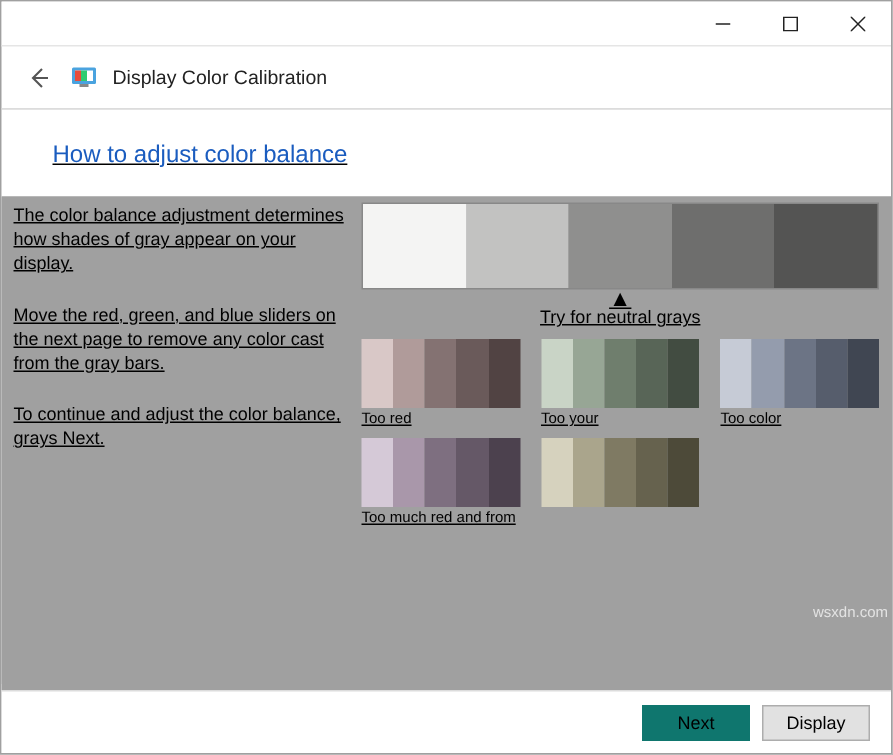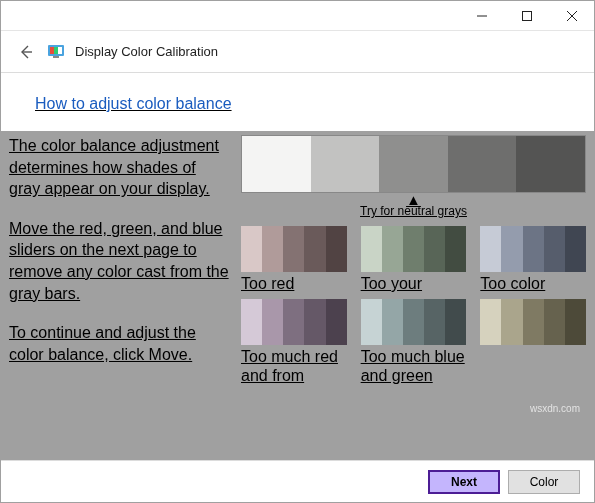--- a/index.html
+++ b/index.html
@@ -68,21 +68,21 @@
 
     .body-zone {
       background: #A0A0A0;
       display: flex;
       height: calc(100% - 62px);
     }
     .text-col {
       width: 240px;
       padding: 4px 10px 0 8px;
       color: #000;
-      font-size: 16px;
+      font-size: 12px;
       line-height: 1.35;
     }
     .text-col p { margin-bottom: 18px; }
 
     .gfx-col {
       flex: 1;
       padding: 4px 8px 0 0;
       position: relative;
     }
     .neutral-bar {
@@ -110,21 +110,21 @@
       gap: 6px 14px;
       margin-top: 8px;
     }
     .cast-item { }
     .swatch-row {
       display: flex;
       height: 46px;
     }
     .swatch-row div { flex: 1; }
     .cast-label {
-      font-size: 16px;
+      font-size: 10px;
       color: #000;
       line-height: 1.2;
       margin-top: 2px;
     }
 
     .footer {
       height: 42px;
       background: #fff;
       display: flex;
       justify-content: flex-end;
@@ -136,27 +136,26 @@
     .btn {
       min-width: 72px;
       height: 24px;
       font-size: 12px;
       border: 1px solid #adadad;
       background: #e1e1e1;
       cursor: pointer;
       padding: 0 10px;
     }
     .btn.primary {
-      border: 2px solid #4c1d95;
-      background: #c4b5fd;
-      font-weight: bold;
+      border: 2px solid #0f766e;
+      background: #0f766e;
     }
     .watermark {
       position:absolute;
-      right:14px; bottom:46px;
+      right:2px; bottom:46px;
       font-size:10px;
       color:rgba(255,255,255,0.7);
       pointer-events:none;
     }
   </style>
 </head>
 <body>
 
 <div class="titlebar">
   <div class="win-btn">
@@ -195,21 +194,21 @@
 </div>
 
 <div class="content">
   <div class="heading-zone">
     <div class="heading">How to adjust color balance</div>
   </div>
   <div class="body-zone">
     <div class="text-col">
       <p>The color balance adjustment determines how shades of gray appear on your display.</p>
       <p>Move the red, green, and blue sliders on the next page to remove any color cast from the gray bars.</p>
-      <p>To continue and adjust the color balance, click Move.</p>
+      <p>To continue and adjust the color balance, grays Next.</p>
     </div>
     <div class="gfx-col">
       <div class="neutral-bar" id="neutral-bar">
           <div style="background: rgb(244, 244, 243);"></div>
           <div style="background: rgb(194, 194, 193);"></div>
           <div style="background: rgb(143, 143, 142);"></div>
           <div style="background: rgb(110, 110, 109);"></div>
           <div style="background: rgb(84, 84, 83);"></div>
         </div>
       <div class="pointer-row">
@@ -252,39 +251,29 @@
               <div style="background: rgb(213, 201, 215);"></div>
               <div style="background: rgb(169, 151, 170);"></div>
               <div style="background: rgb(126, 111, 128);"></div>
               <div style="background: rgb(101, 88, 103);"></div>
               <div style="background: rgb(76, 65, 78);"></div>
             </div>
             <div class="cast-label">Too much red and from</div>
           </div>
           <div class="cast-item">
             <div class="swatch-row">
-              <div style="background: rgb(198, 211, 212);"></div>
-              <div style="background: rgb(148, 166, 167);"></div>
-              <div style="background: rgb(109, 125, 126);"></div>
-              <div style="background: rgb(87, 100, 101);"></div>
-              <div style="background: rgb(65, 75, 76);"></div>
-            </div>
-            <div class="cast-label">Too much blue and green</div>
-          </div>
-          <div class="cast-item">
-            <div class="swatch-row">
               <div style="background: rgb(214, 210, 190);"></div>
               <div style="background: rgb(170, 165, 140);"></div>
               <div style="background: rgb(127, 122, 99);"></div>
               <div style="background: rgb(102, 98, 78);"></div>
               <div style="background: rgb(77, 74, 57);"></div>
             </div>
           </div>
         </div>
     </div>
   </div>
   <div class="watermark">wsxdn.com</div>
 </div>
 
 <div class="footer">
   <button class="btn primary">Next</button>
-  <button class="btn">Color</button>
+  <button class="btn">Display</button>
 </div>
 
 </body></html>

